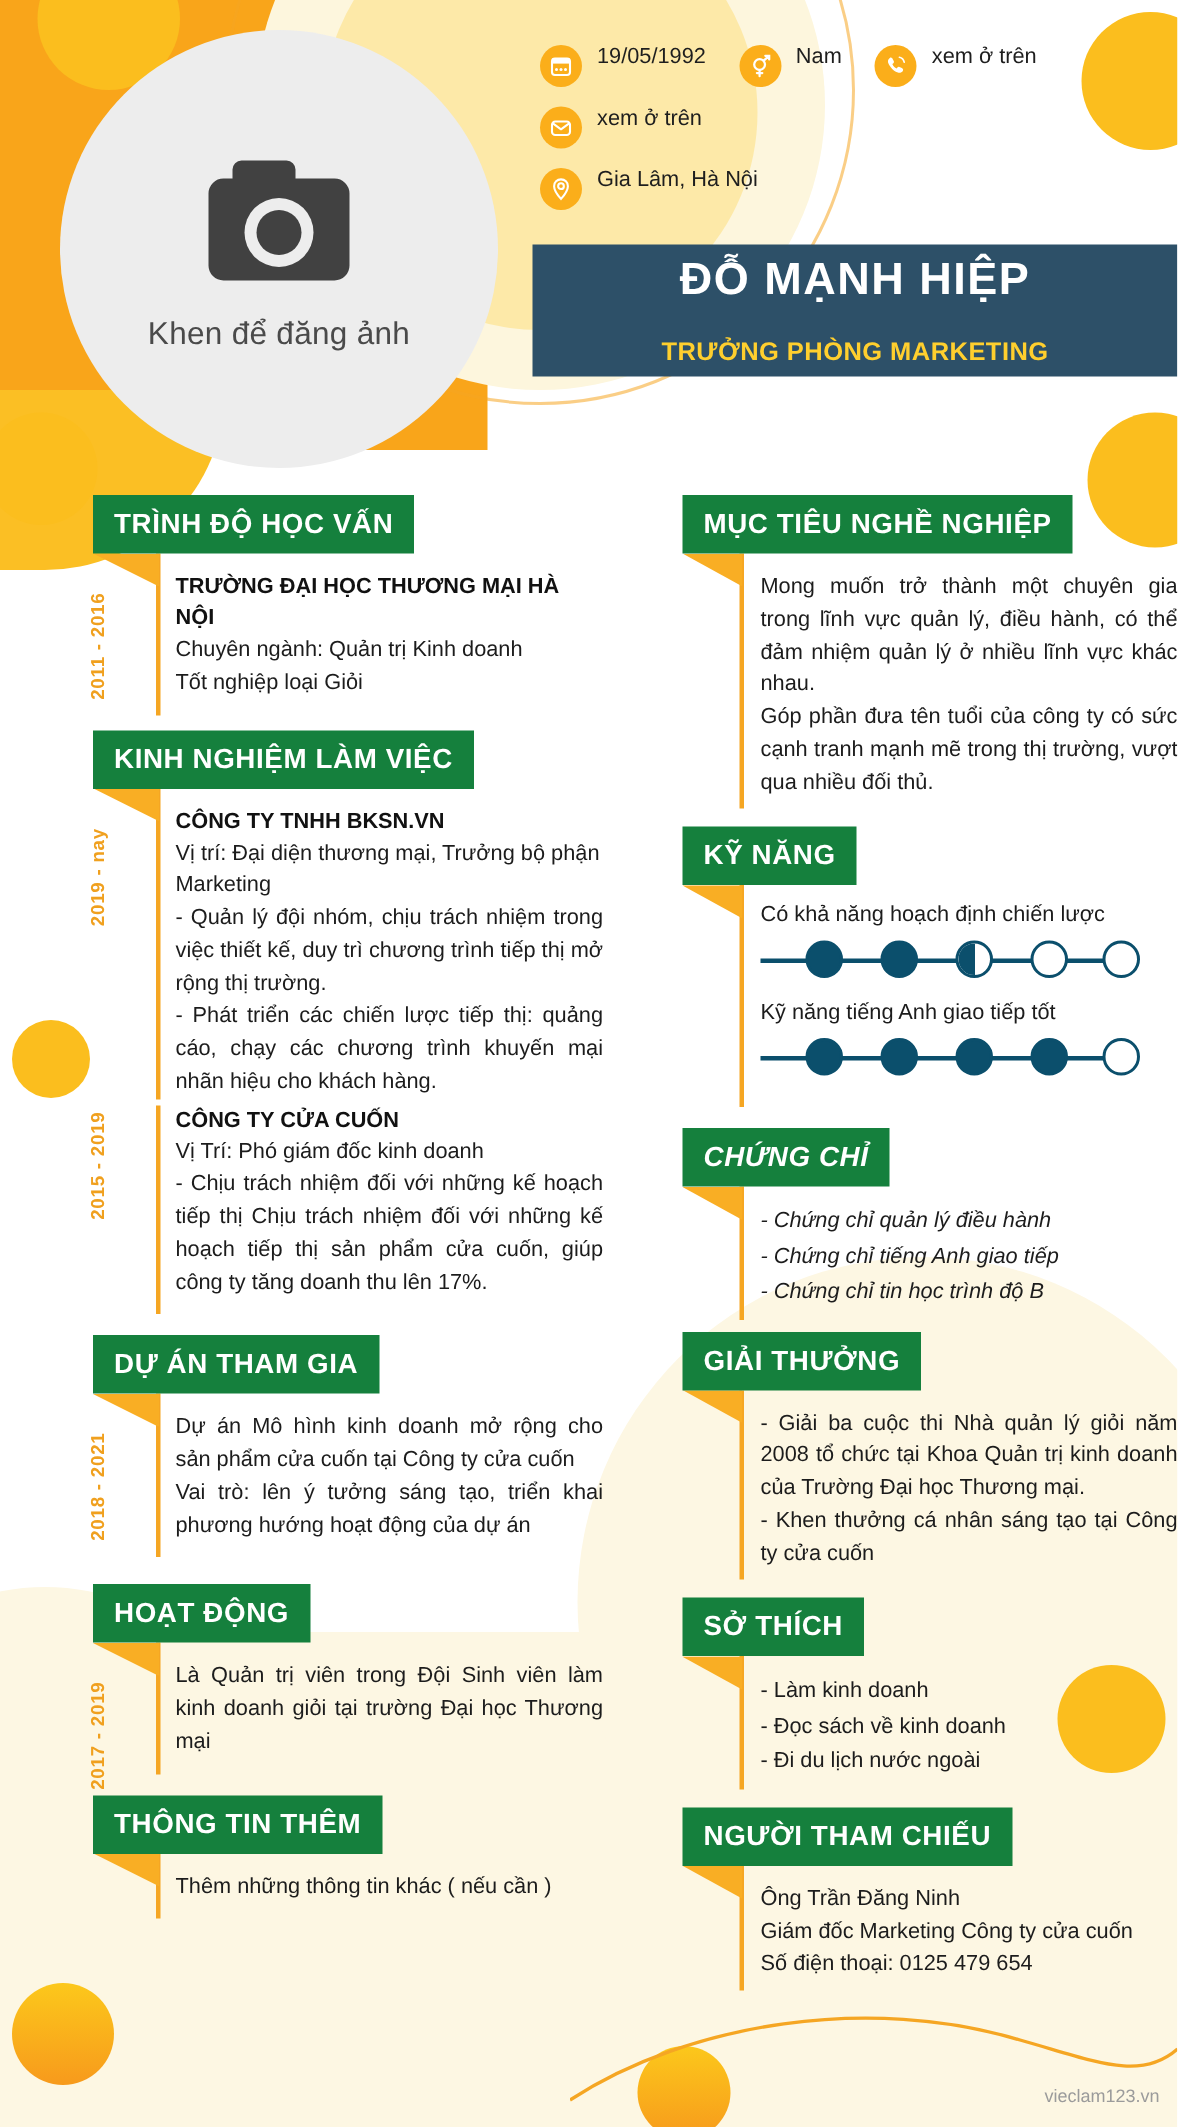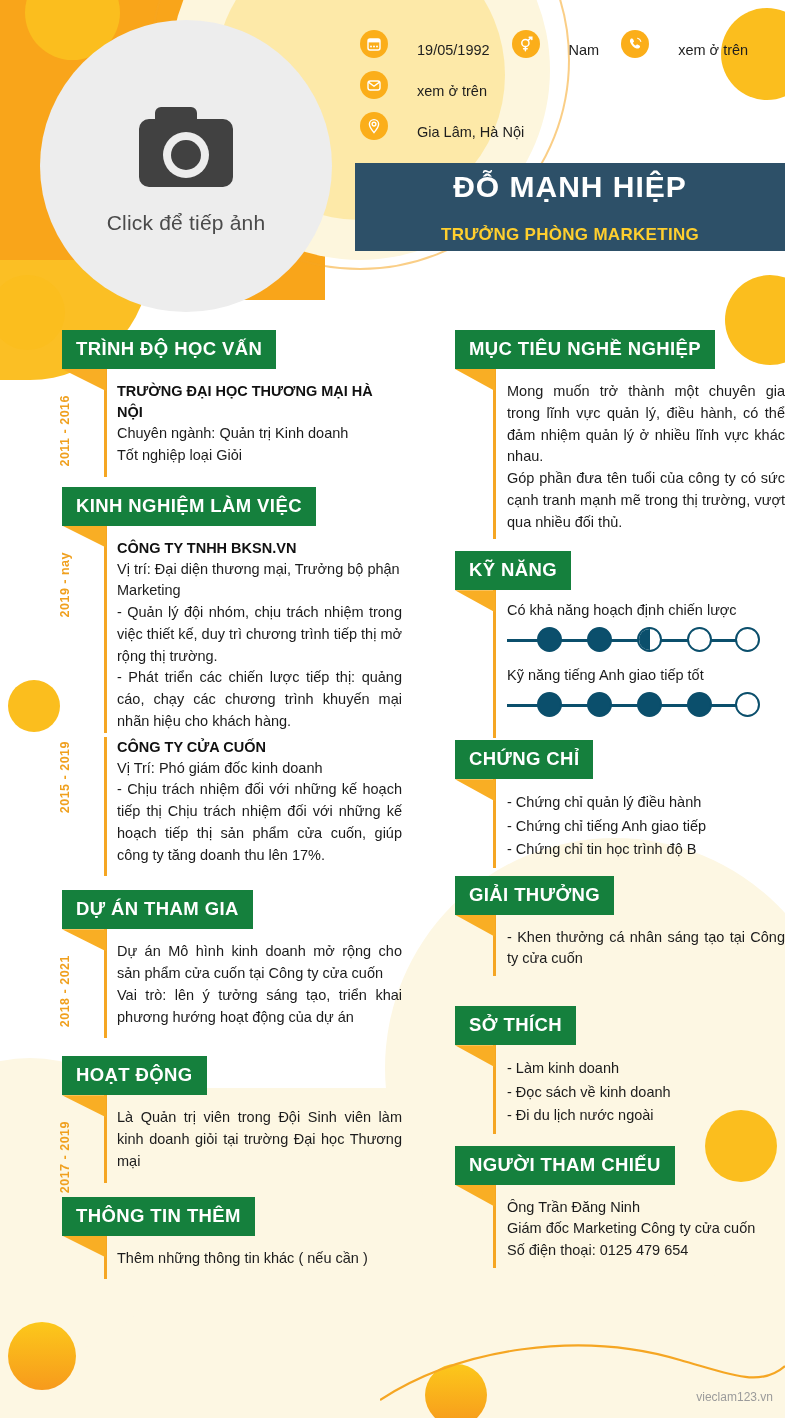--- a/index.html
+++ b/index.html
@@ -111,21 +111,21 @@
     letter-spacing: .2px;
   }
   .swoosh { left: 380px; bottom: 0; width: 405px; height: 110px; }
 
   
   .contact {
     position: absolute; left: 360px; top: 30px;
     width: 420px;
   }
   .contact-row { display: flex; align-items: center; margin-bottom: 13px; }
-  .contact-item { display: flex; align-items: flex-end; margin-right: 22px; gap: 19px; }
+  .contact-item { display: flex; align-items: flex-start; margin-right: 22px; }
   .cicon {
     width: 28px; height: 28px; border-radius: 50%;
     background: #fbae1a;
     display: flex; align-items: center; justify-content: center;
     margin-right: 10px; flex: none;
   }
   .cicon svg { display: block; }
   .ctext { font-size: 14.5px; color: #1e1e1e; white-space: nowrap; }
 
   
@@ -268,21 +268,21 @@
   <svg class="deco swoosh" viewBox="0 0 405 110" fill="none">
     <path d="M0 92 C 80 40, 200 22, 300 52 C 350 66, 380 80, 405 58" stroke="#f5a623" stroke-width="2.2" fill="none"></path>
   </svg>
 
   <div class="deco photo-circle">
     <svg width="126" height="106" viewBox="0 0 126 106">
       <path d="M38 10 h30 a6 6 0 0 1 6 6 v6 h26 a10 10 0 0 1 10 10 v48 a10 10 0 0 1 -10 10 h-74 a10 10 0 0 1 -10 -10 v-48 a10 10 0 0 1 10 -10 h6 v-6 a6 6 0 0 1 6 -6 z" fill="#414141"></path>
       <circle cx="63" cy="58" r="23" fill="#ededed"></circle>
       <circle cx="63" cy="58" r="15" fill="#414141"></circle>
     </svg>
-    <div class="photo-label">Click để tiếp ảnh</div>
+    <div class="photo-label">Khen để đăng ảnh</div>
   </div>
 
   <div class="contact">
     <div class="contact-row">
       <div class="contact-item">
         <span class="cicon">
           <svg width="16" height="16" viewBox="0 0 16 16">
               <rect x="2" y="3" width="12" height="11" rx="2" fill="none" stroke="#fff" stroke-width="1.4"></rect>
               <rect x="2" y="3" width="12" height="3.4" fill="#fff"></rect>
               <circle cx="5" cy="10.4" r="1" fill="#fff"></circle>
@@ -458,41 +458,42 @@
             <div class="dot full" style="left:30px;"></div>
             <div class="dot full" style="left:80px;"></div>
             <div class="dot full" style="left:130px;"></div>
             <div class="dot full" style="left:180px;"></div>
             <div class="dot" style="left:228px;"></div>
           </div>
         </div>
       </div>
     </div>
 
-    <div class="section" style="margin-top:2px;">
+    <div class="section" style="margin-top:14px;font-style:italic;">
       <div class="sec-head">CHỨNG CHỈ</div>
       <div class="sec-body" style="padding-left:52px;">
         <div class="rail" style="left:38px;"></div>
         <div class="notch" style="width:40px;"></div>
         <div class="bullet-line">- Chứng chỉ quản lý điều hành</div>
         <div class="bullet-line">- Chứng chỉ tiếng Anh giao tiếp</div>
         <div class="bullet-line">- Chứng chỉ tin học trình độ B</div>
       </div>
     </div>
 
     <div class="section" style="margin-top:8px;">
       <div class="sec-head">GIẢI THƯỞNG</div>
       <div class="sec-body" style="padding-left:52px;">
         <div class="rail" style="left:38px;"></div>
         <div class="notch" style="width:40px;"></div>
+        <div class="entry-just">- Giải ba cuộc thi Nhà quản lý giỏi năm 2008 tổ chức tại Khoa Quản trị kinh doanh của Trường Đại học Thương mại.</div>
         <div class="entry-just">- Khen thưởng cá nhân sáng tạo tại Công ty cửa cuốn</div>
       </div>
     </div>
 
-    <div class="section" style="margin-top:30px;">
+    <div class="section" style="margin-top:12px;">
       <div class="sec-head">SỞ THÍCH</div>
       <div class="sec-body" style="padding-left:52px;">
         <div class="rail" style="left:38px;"></div>
         <div class="notch" style="width:40px;"></div>
         <div class="bullet-line">- Làm kinh doanh</div>
         <div class="bullet-line">- Đọc sách về kinh doanh</div>
         <div class="bullet-line">- Đi du lịch nước ngoài</div>
       </div>
     </div>
 

